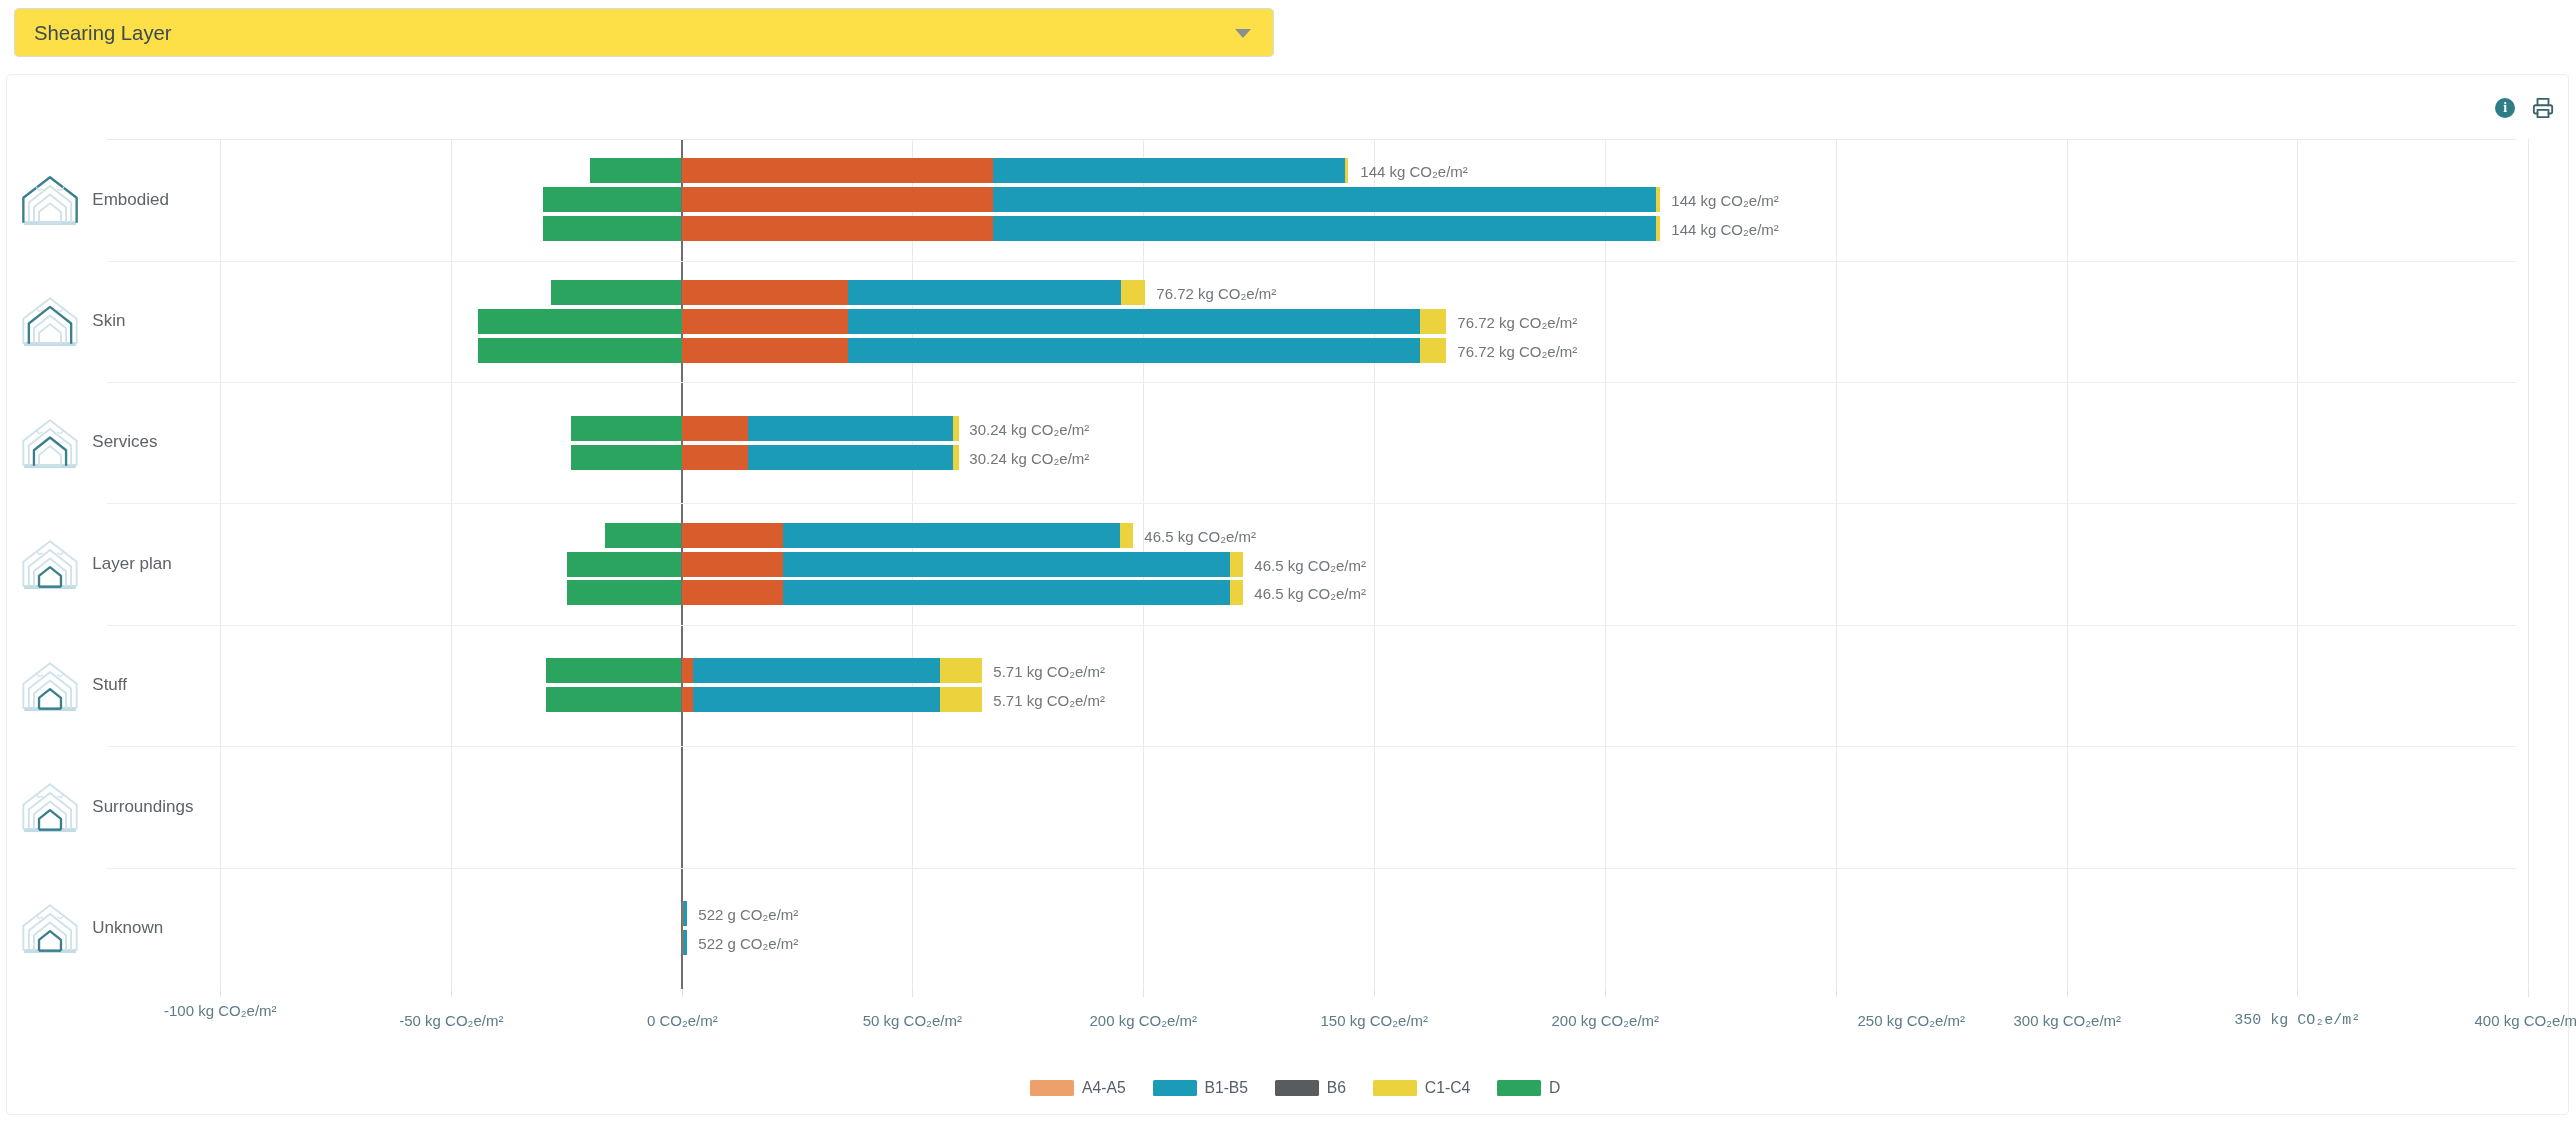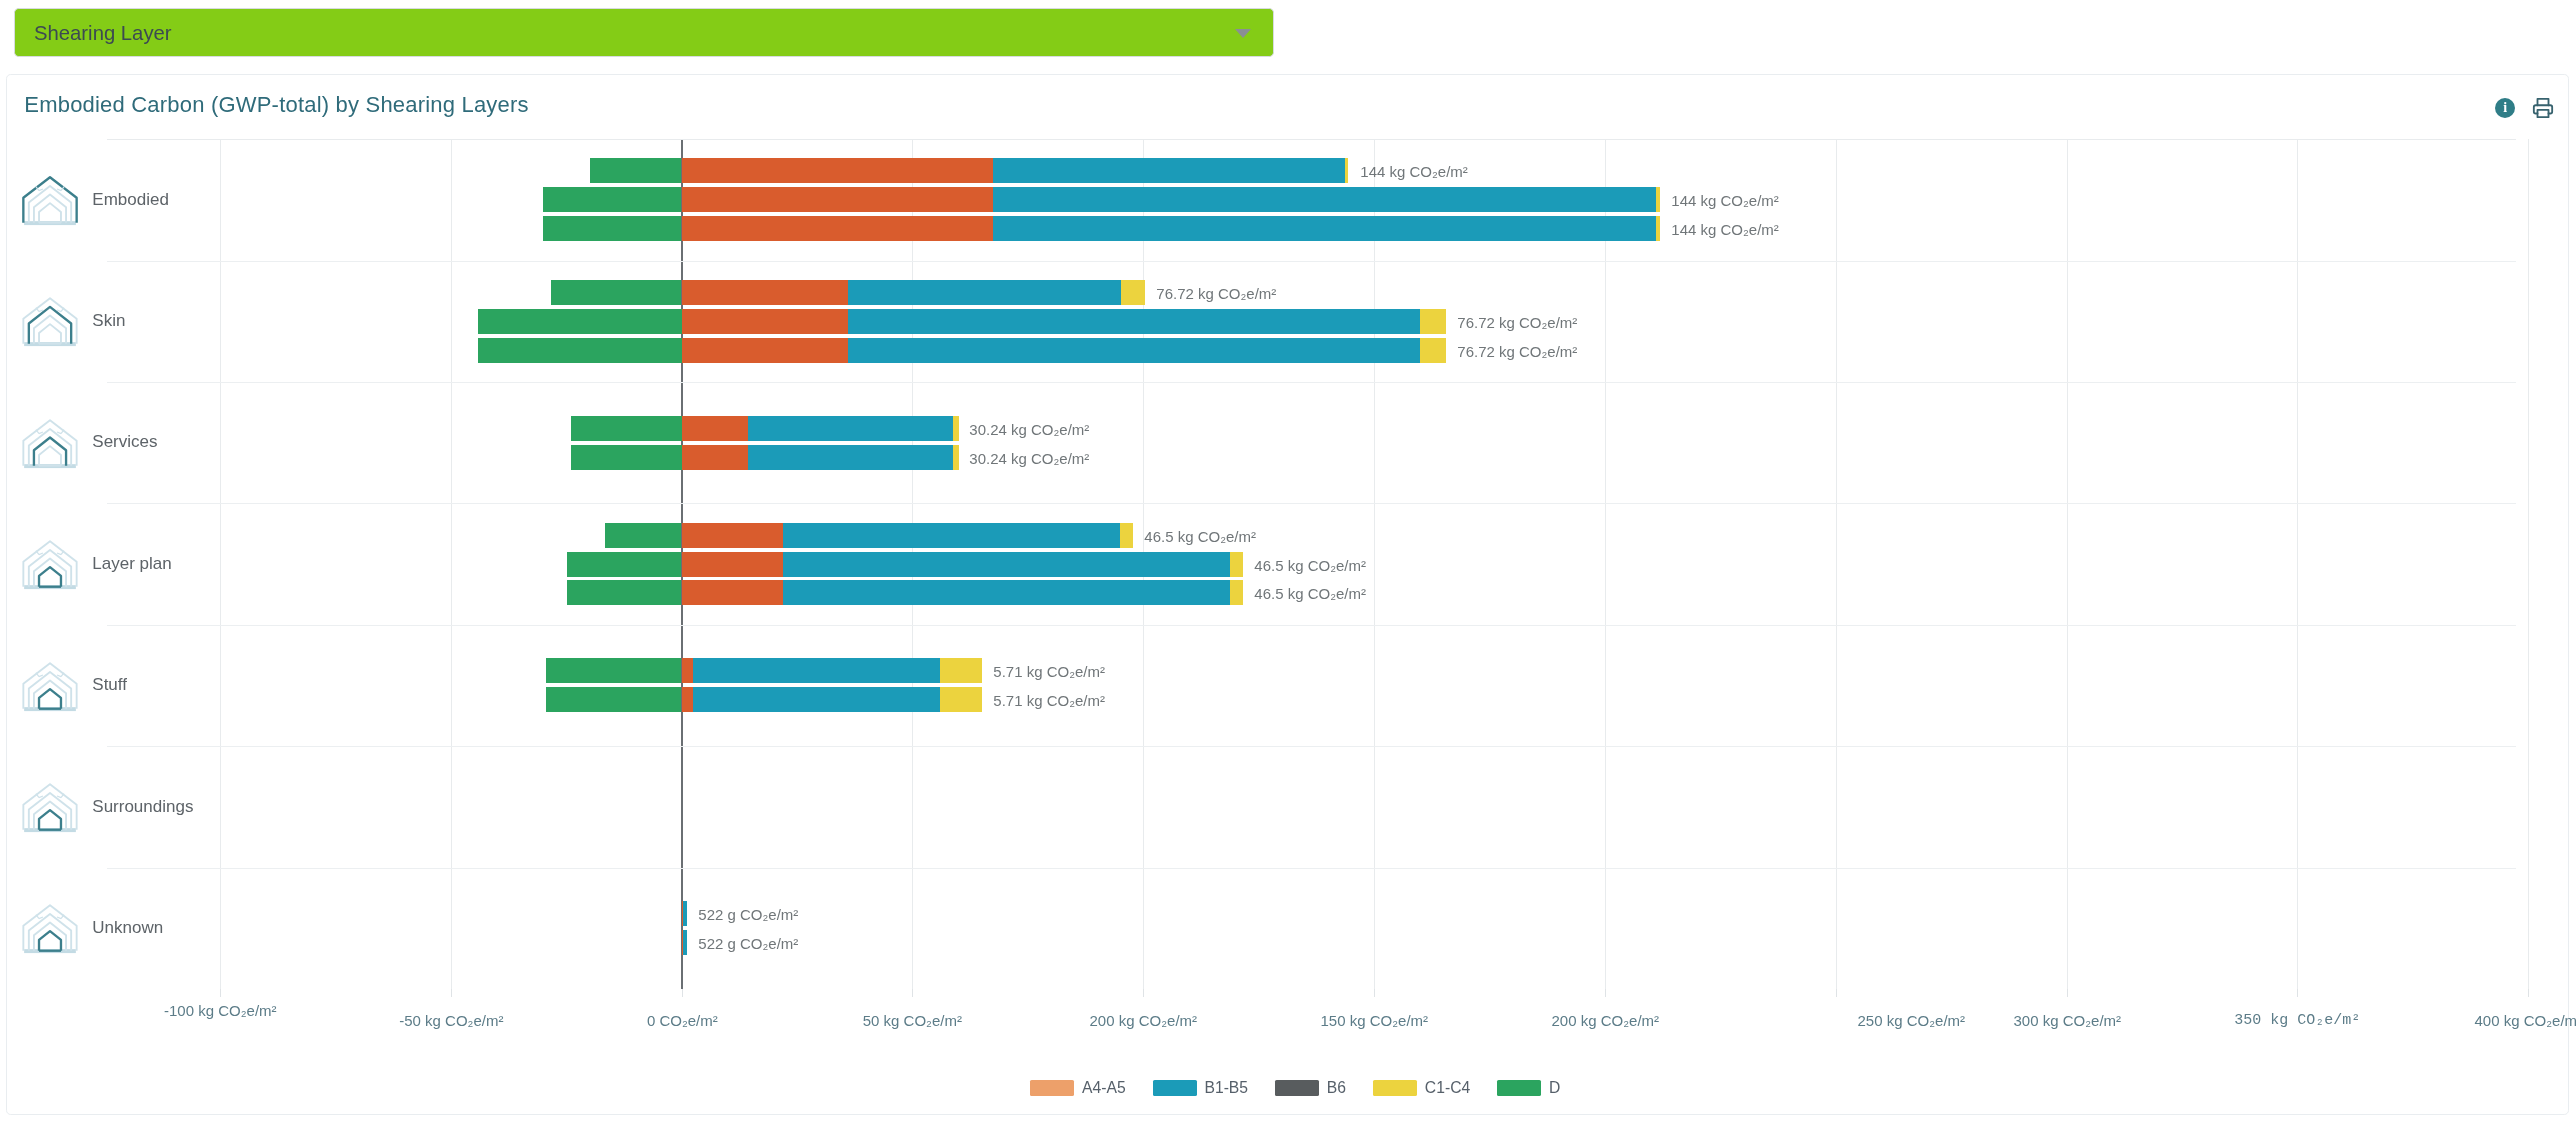--- a/index.html
+++ b/index.html
@@ -8,21 +8,21 @@
     background:#ffffff;
     font-family:"Liberation Sans","DejaVu Sans",sans-serif;
     -webkit-font-smoothing:antialiased;
     overflow:hidden;
   }
   .app{position:relative;width:2576px;height:1122px;}
 
   
   .selector{
     position:absolute;left:14px;top:7.8px;width:1260px;height:49px;
-    border:0.8px solid #d7dbdf;border-radius:4.7px;background:#84cc16;
+    border:0.8px solid #d7dbdf;border-radius:4.7px;background:#fde047;
     box-sizing:border-box;
   }
   .selector-value{
     position:absolute;left:19px;top:0;height:49px;line-height:49px;
     font-size:20.3px;color:#3c4a52;white-space:nowrap;
   }
   .selector-arrow{
     position:absolute;right:22px;top:20.3px;width:0;height:0;
     border-left:8.6px solid transparent;border-right:8.6px solid transparent;
     border-top:9.4px solid #8a8f94;
@@ -91,21 +91,20 @@
 <body>
 
 <div class="app">
 
   <div class="selector">
     <div class="selector-value">Shearing Layer</div>
     <div class="selector-arrow"></div>
   </div>
 
   <div class="card">
-    <div class="card-title">Embodied Carbon (GWP-total) by Shearing Layers</div>
     <div class="card-actions">
       <div class="info-icon">i</div>
       <span>
         <svg class="print-icon" viewBox="0 0 24 24" fill="none" stroke="#37626e" stroke-width="2" stroke-linecap="round" stroke-linejoin="round">
           <polyline points="6 9 6 2 18 2 18 9"></polyline>
           <path d="M6 18H4a2 2 0 0 1-2-2v-5a2 2 0 0 1 2-2h16a2 2 0 0 1 2 2v5a2 2 0 0 1-2 2h-2"></path>
           <rect x="6" y="14" width="12" height="8"></rect>
         </svg>
       </span>
     </div>

